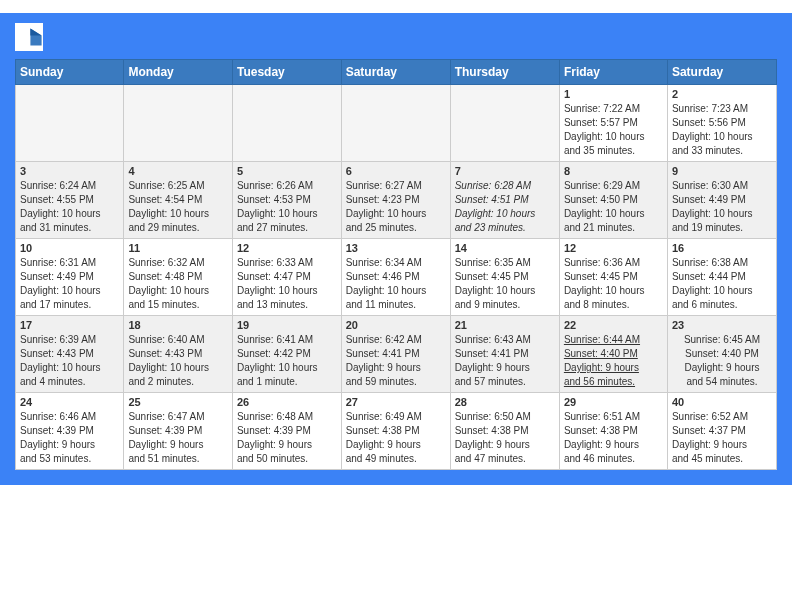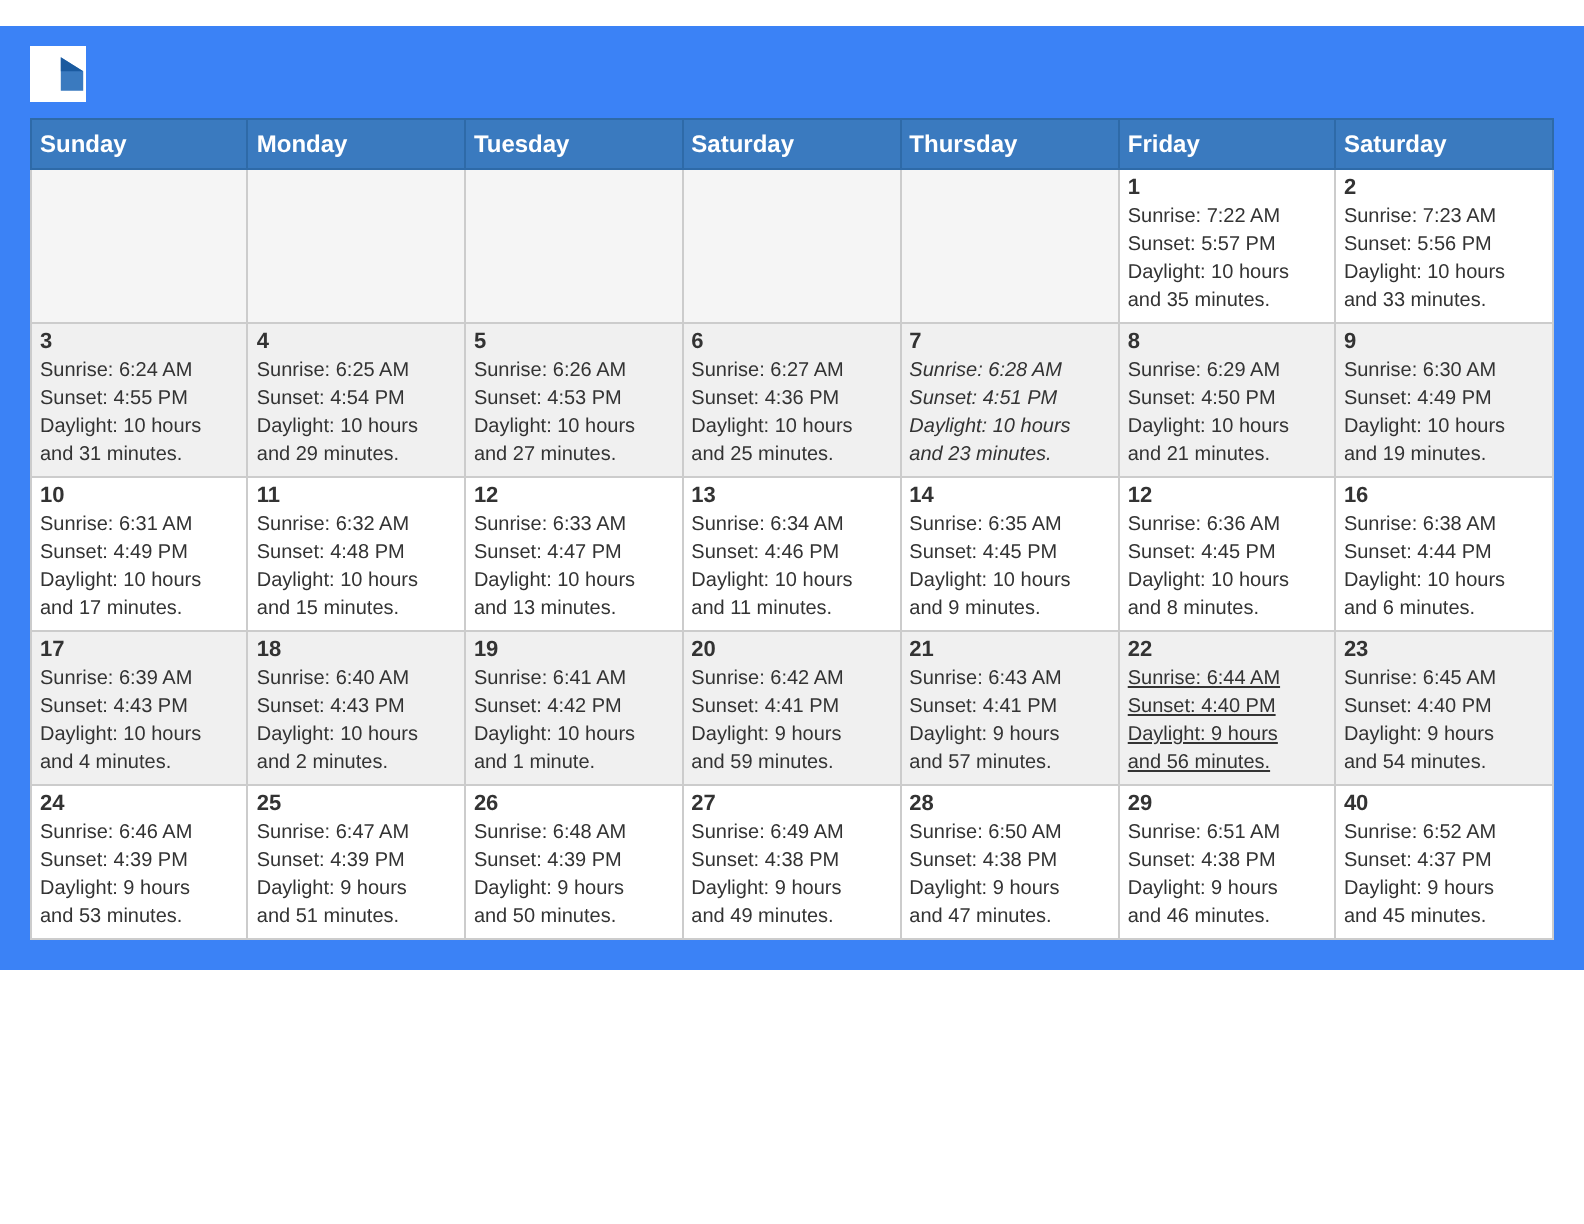--- a/index.html
+++ b/index.html
@@ -169,21 +169,21 @@
           <td>
             <span class="day-num">5</span>
             <div class="cell-content" style="white-space: pre-line;">Sunrise: 6:26 AM
 Sunset: 4:53 PM
 Daylight: 10 hours
 and 27 minutes.</div>
           </td>
           <td>
             <span class="day-num">6</span>
             <div class="cell-content" style="white-space: pre-line;">Sunrise: 6:27 AM
-Sunset: 4:36 PM
+Sunset: 4:23 PM
 Daylight: 10 hours
 and 25 minutes.</div>
           </td>
           <td>
             <span class="day-num">7</span>
             <div class="cell-content" style="white-space: pre-line; font-style: italic;">Sunrise: 6:28 AM
 Sunset: 4:51 PM
 Daylight: 10 hours
 and 23 minutes.</div>
           </td>
@@ -291,21 +291,21 @@
           </td>
           <td>
             <span class="day-num">22</span>
             <div class="cell-content" style="white-space: pre-line; text-decoration: underline;">Sunrise: 6:44 AM
 Sunset: 4:40 PM
 Daylight: 9 hours
 and 56 minutes.</div>
           </td>
           <td>
             <span class="day-num">23</span>
-            <div class="cell-content" style="white-space: pre-line;">Sunrise: 6:45 AM
+            <div class="cell-content" style="white-space: pre-line; text-align: center;">Sunrise: 6:45 AM
 Sunset: 4:40 PM
 Daylight: 9 hours
 and 54 minutes.</div>
           </td>
         </tr>
         <tr>
           <td>
             <span class="day-num">24</span>
             <div class="cell-content" style="white-space: pre-line;">Sunrise: 6:46 AM
 Sunset: 4:39 PM

